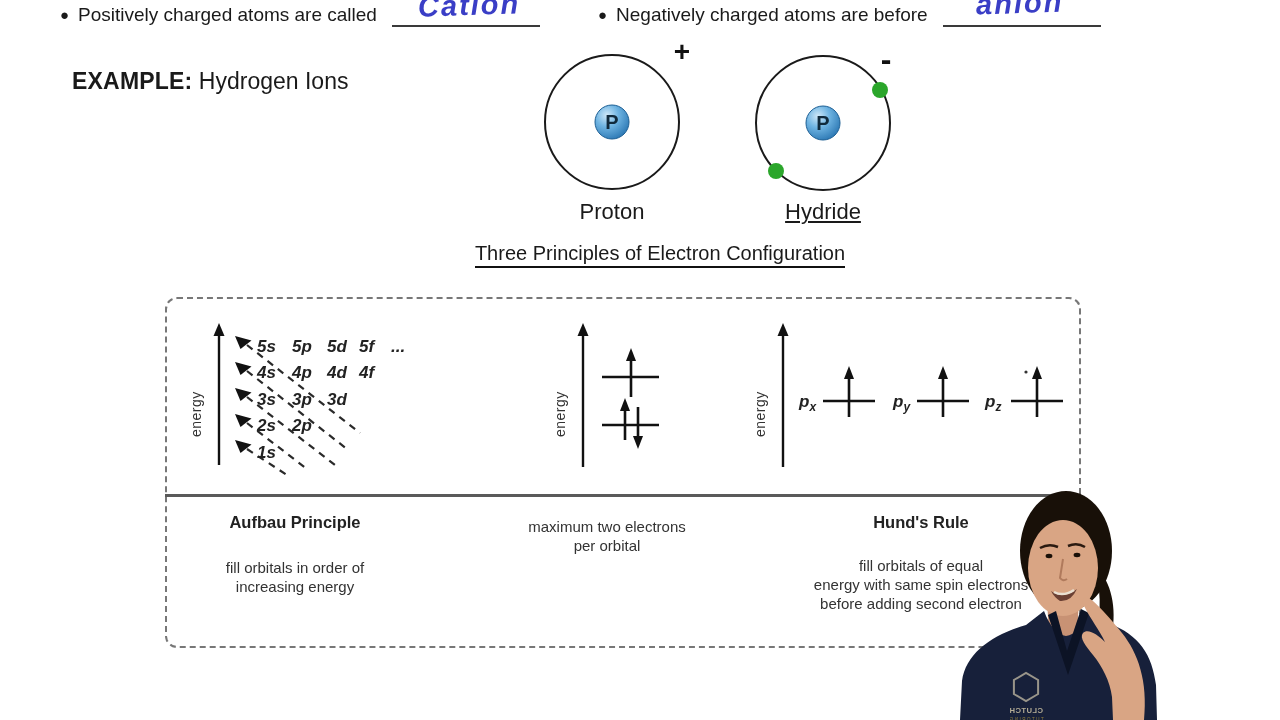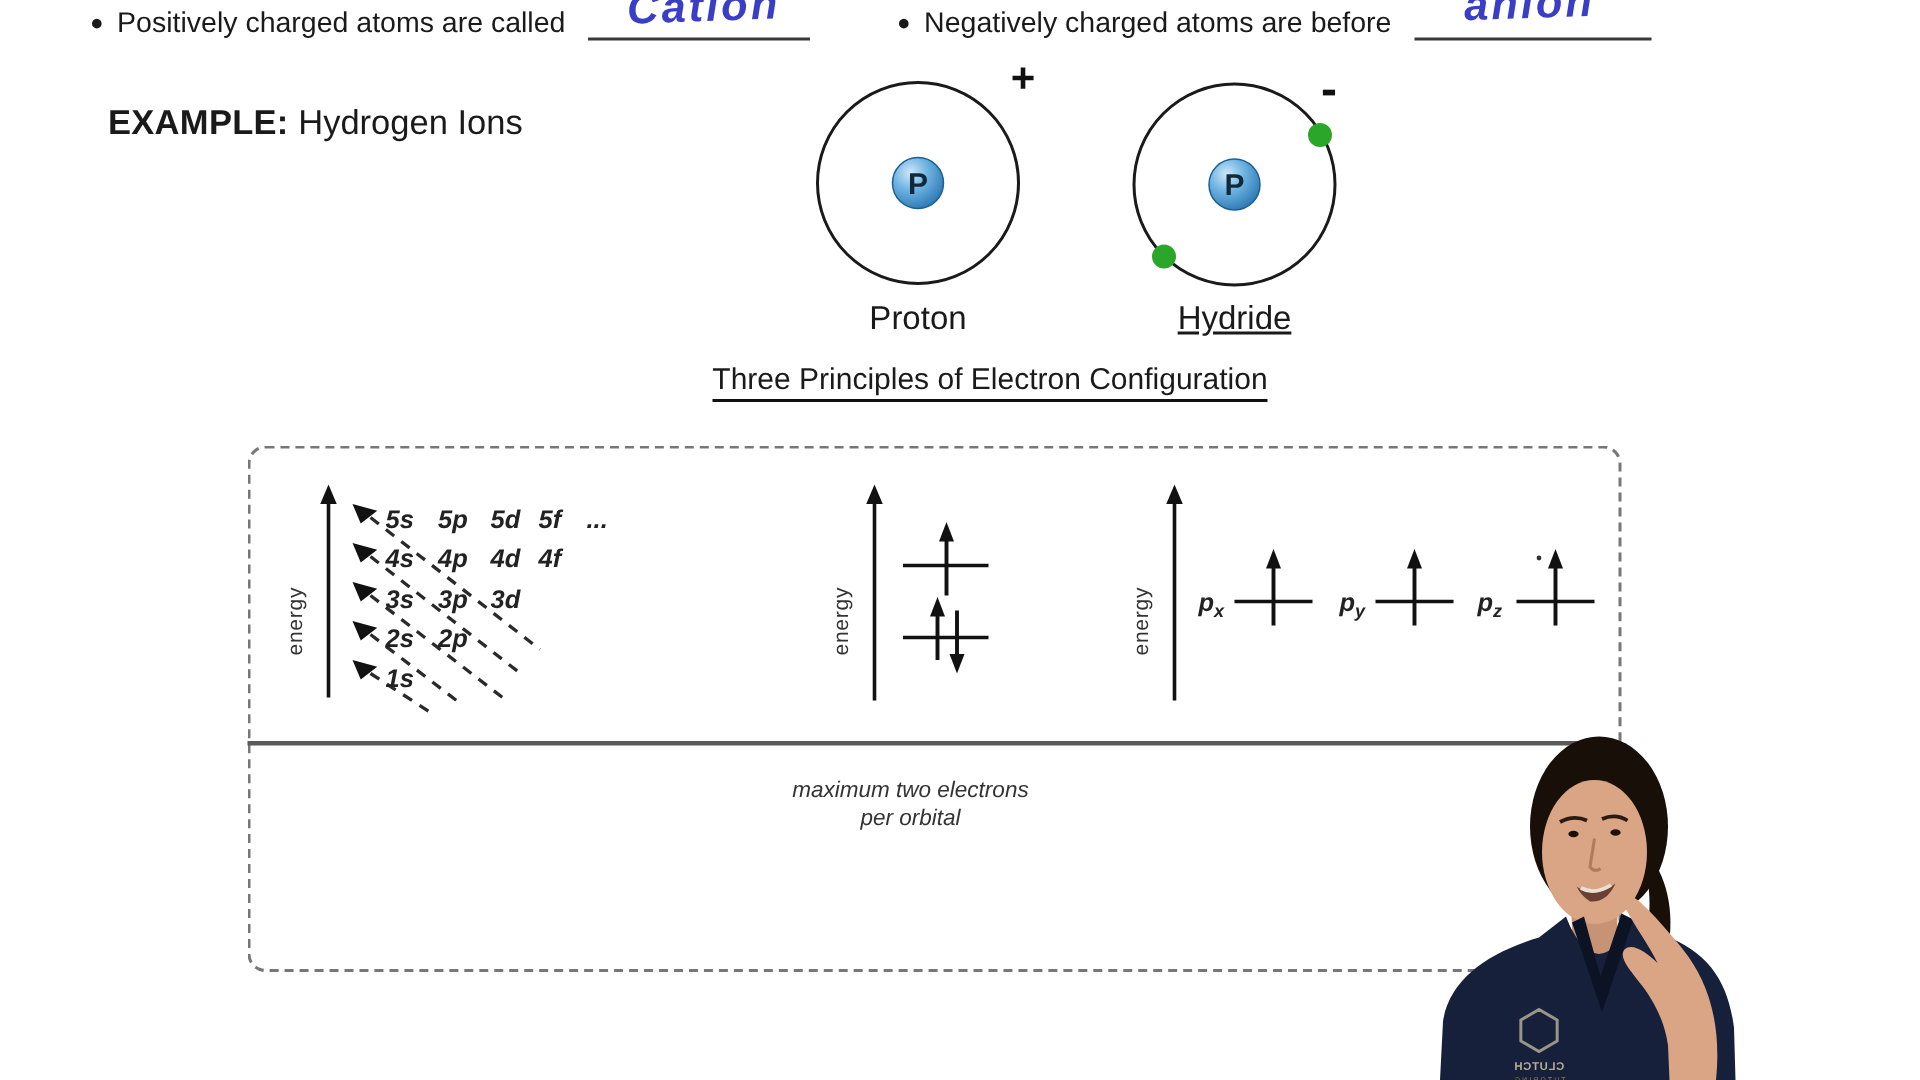--- a/index.html
+++ b/index.html
@@ -32,21 +32,21 @@
     border:2px dashed #777;border-radius:12px;box-sizing:border-box;background:transparent;
   }
   .separator{position:absolute;left:-2px;right:-2px;top:195px;border-top:3px solid #5a5a5a;}
   .pcol{position:absolute;top:213px;text-align:center;}
   .pcol .ptitle{font-size:16.5px;font-weight:bold;line-height:21px;white-space:pre-line;color:#222;}
   .pcol .pdesc{font-size:15px;line-height:19px;white-space:pre-line;color:#333;}
   .col-aufbau{left:10px;width:236px;}
   .col-pauli{left:322px;width:236px;}
   .col-hund{left:606px;width:296px;}
   .col-aufbau .pdesc{margin-top:25px;}
-  .col-pauli .pdesc{margin-top:5px;font-style:italic;}
+  .col-pauli .pdesc{margin-top:5px;}
   .col-hund .pdesc{margin-top:23px;}
   svg text{font-family:"Liberation Sans","DejaVu Sans",sans-serif;}
   .orb{font-size:17px;font-style:italic;font-weight:600;fill:#222;}
   .energy-label{font-size:14px;fill:#333;letter-spacing:.5px;}
   .person-layer{z-index:5;}
 </style>
 </head>
 <body>
 
 <div class="fill-item" style="left:60px;">
@@ -191,23 +191,34 @@
       </text>
       <line x1="264" y1="84" x2="316" y2="84" stroke="#111" stroke-width="2.4"></line>
       <line x1="290" y1="100" x2="290" y2="56" stroke="#111" stroke-width="2.6"></line>
       <polygon points="290,49 285,62 295,62" fill="#111"></polygon>
       <circle cx="279" cy="55" r="1.6" fill="#333"></circle>
     </g>
   </svg>
 
   <div class="separator"></div>
 
+  <div class="pcol col-aufbau">
+    <div class="ptitle">Aufbau Principle</div>
+    <div class="pdesc">fill orbitals in order of
+increasing energy</div>
+  </div>
   <div class="pcol col-pauli">
     <div class="pdesc">maximum two electrons
 per orbital</div>
+  </div>
+  <div class="pcol col-hund">
+    <div class="ptitle">Hund's Rule</div>
+    <div class="pdesc">fill orbitals of equal
+energy with same spin electrons
+before adding second electron</div>
   </div>
 </div>
 
 <svg class="abs person-layer" style="left:930px;top:485px;" width="250" height="235" viewBox="0 0 250 235">
 
   <ellipse cx="136" cy="66" rx="46" ry="60" fill="#181008"></ellipse>
   <path d="M 174,92 C 185,110 187,138 178,164 L 164,150 C 171,132 171,110 167,96 Z" fill="#181008"></path>
 
   <path d="M 117,112 L 149,112 L 147,154 L 119,154 Z" fill="#c89274"></path>
 

